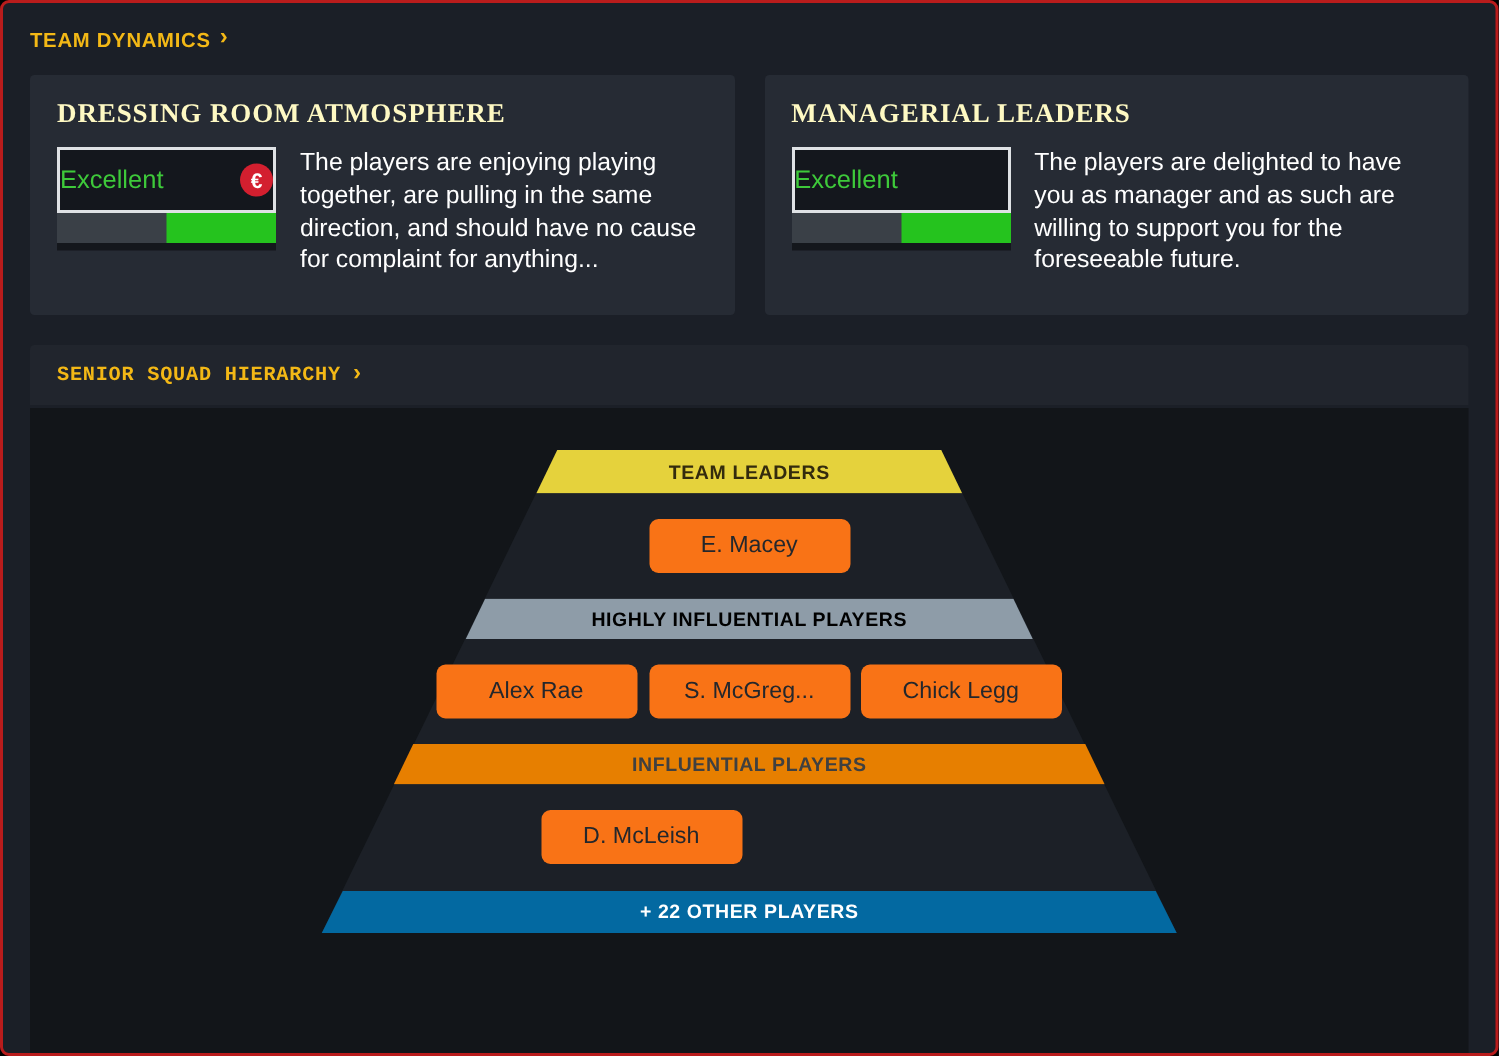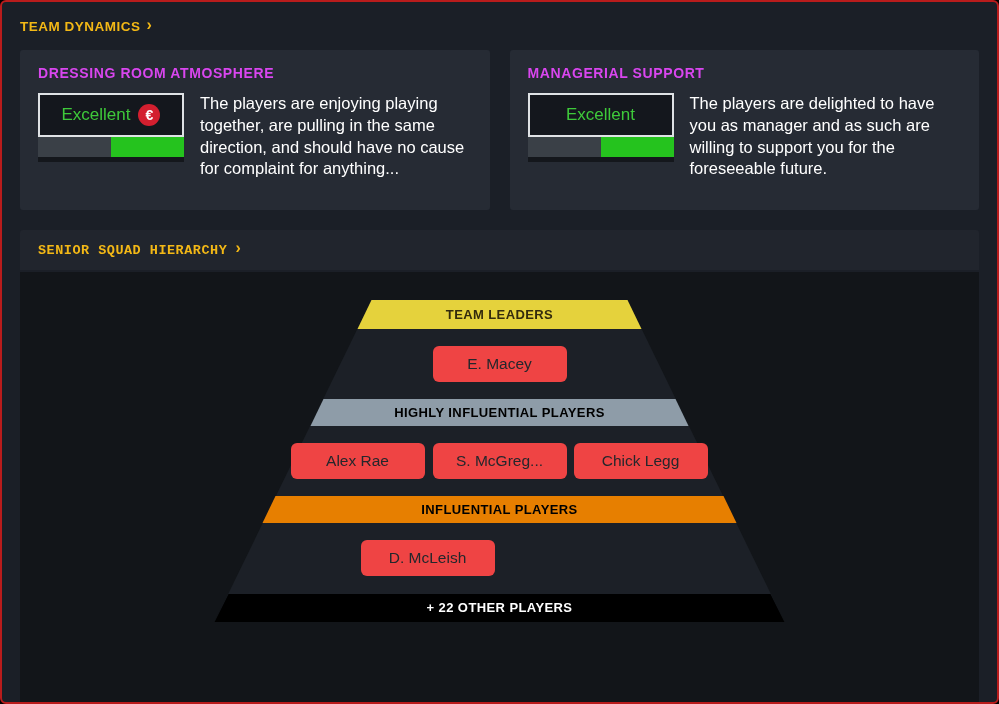--- a/index.html
+++ b/index.html
@@ -38,32 +38,33 @@
     margin: 0 18px;
     height: 160px;
   }
   .card {
     flex: 1;
     background: #262b34;
     border-radius: 3px;
     padding: 15px 18px;
   }
   .card-header {
-    font-size: 14px; font-weight: 600;
-    color: #d946ef;
+    font-size: 18px; font-weight: 600;
+    color: #fef9c3;
     letter-spacing: .6px;
     margin-bottom: 12px;
+    font-family: Liberation Serif, serif;
   }
   .card-body { display: flex; gap: 16px; }
   .rating-widget { width: 146px; flex: 0 0 146px; }
   .rating-label-box {
     height: 44px;
     border: 2px solid #dfe2e5;
     background: #14171d;
-    display: flex; align-items: center; justify-content: center;
+    display: flex; align-items: center; justify-content: space-between;
     gap: 8px;
   }
   .rating-text { font-size: 17px; color: #3ec93a; }
   .club-badge {
     width: 22px; height: 22px;
     border-radius: 50%;
     background: #d31f2f;
     color: #fff;
     font-size: 14px; font-weight: bold;
     display: flex; align-items: center; justify-content: center;
@@ -126,32 +127,32 @@
     background: #e5d23c; color: #332b0d;
     clip-path: polygon(172px 0, 428px 0, 442px 29px, 158px 29px);
   }
   .band1 {
     top: 99px; height: 27px; line-height: 27px;
     background: #8e9ca8; color: #000000;
     clip-path: polygon(124px 0, 476px 0, 489px 27px, 111px 27px);
   }
   .band2 {
     top: 196px; height: 27px; line-height: 27px;
-    background: #e77f00; color: #000000;
+    background: #e77f00; color: #404040;
     clip-path: polygon(76px 0, 524px 0, 537px 27px, 63px 27px);
   }
   .band3 {
     top: 294px; height: 28px; line-height: 28px;
-    background: #000000; color: #ffffff;
+    background: #0369a1; color: #ffffff;
     clip-path: polygon(29px 0, 571px 0, 585px 28px, 15px 28px);
   }
   .pill {
     position: absolute;
     width: 134px; height: 36px;
-    background: #ef4444;
+    background: #f97316;
     border-radius: 6px;
     color: #24272c;
     font-size: 15.5px;
     display: flex; align-items: center; justify-content: center;
     cursor: pointer;
     white-space: nowrap;
   }
   .p0 { left: 233px; top: 46px; }
   .p1 { left: 91px;  top: 143px; }
   .p2 { left: 233px; top: 143px; }
@@ -182,21 +183,21 @@
           <div class="rating-bar">
             <div class="rating-fill"></div>
           </div>
           <div class="rating-shadow"></div>
         </div>
         <p class="card-desc">The players are enjoying playing together, are pulling in the same direction, and should have no cause for complaint for anything...</p>
       </div>
     </section>
 
     <section class="card">
-      <div class="card-header">MANAGERIAL SUPPORT</div>
+      <div class="card-header">MANAGERIAL LEADERS</div>
       <div class="card-body">
         <div class="rating-widget">
           <div class="rating-label-box">
             <span class="rating-text">Excellent</span>
           </div>
           <div class="rating-bar">
             <div class="rating-fill"></div>
           </div>
           <div class="rating-shadow"></div>
         </div>

